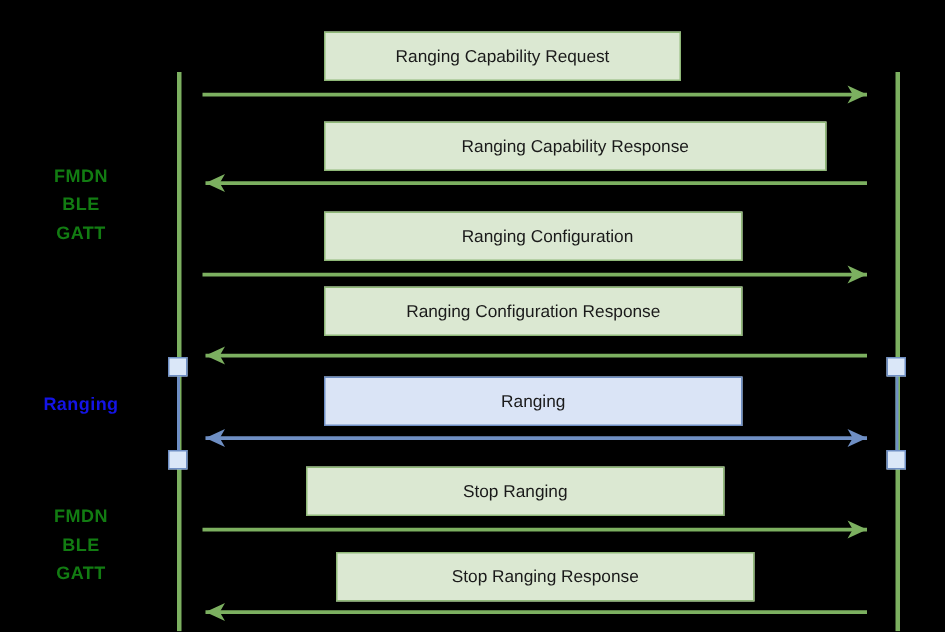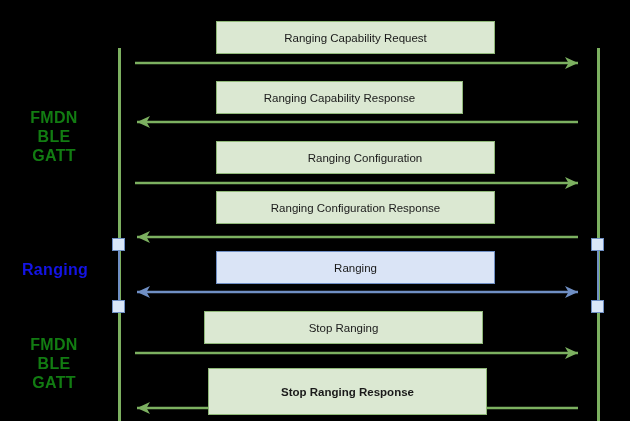--- a/index.html
+++ b/index.html
@@ -18,21 +18,21 @@
   
   .lifeline {
     position: absolute;
     width: 3px;
     background: #7cb060;
   }
   
   .side-label {
     position: absolute;
     text-align: center;
-    font-size: 16px;
+    font-size: 12px;
     font-weight: bold;
     line-height: 19px;
     letter-spacing: 0.3px;
     white-space: pre-line;
   }
   .side-label.green { color: #127c12; }
   .side-label.blue  { color: #1414e6; }
 
   
   .msg-box {
@@ -98,39 +98,39 @@
       <line x1="137" x2="578" y1="292" y2="292" stroke="#6f8fc4" stroke-width="2.5"></line>
       <polygon points="578,292 565,286 568.5,292 565,298" fill="#6f8fc4"></polygon>
       <polygon points="137,292 150,286 146.5,292 150,298" fill="#6f8fc4"></polygon>
       <line x1="135" x2="578" y1="353" y2="353" stroke="#7cb060" stroke-width="2.5"></line>
       <polygon points="578,353 565,347 568.5,353 565,359" fill="#7cb060"></polygon>
       <line x1="137" x2="578" y1="408" y2="408" stroke="#7cb060" stroke-width="2.5"></line>
       <polygon points="137,408 150,402 146.5,408 150,414" fill="#7cb060"></polygon>
     </svg>
 
   <div id="msg-layer">
-      <div class="msg-box green" style="left: 216px; top: 21px; width: 279px; height: 33px;">
+      <div class="msg-box green" style="left: 216px; top: 21px; width: 238px; height: 33px;">
         <span>Ranging Capability Request</span>
       </div>
-      <div class="msg-box green" style="left: 216px; top: 81px; width: 247px; height: 33px;">
+      <div class="msg-box green" style="left: 216px; top: 81px; width: 335px; height: 33px;">
         <span>Ranging Capability Response</span>
       </div>
       <div class="msg-box green" style="left: 216px; top: 141px; width: 279px; height: 33px; padding-left: 19px;">
         <span>Ranging Configuration</span>
       </div>
       <div class="msg-box green" style="left: 216px; top: 191px; width: 279px; height: 33px;">
         <span>Ranging Configuration Response</span>
       </div>
       <div class="msg-box blue" style="left: 216px; top: 251px; width: 279px; height: 33px;">
         <span>Ranging</span>
       </div>
       <div class="msg-box green" style="left: 204px; top: 311px; width: 279px; height: 33px;">
         <span>Stop Ranging</span>
       </div>
-      <div class="msg-box green" style="left: 208px; top: 368px; width: 279px; height: 47px; font-weight: bold;">
+      <div class="msg-box green" style="left: 224px; top: 368px; width: 279px; height: 33px;">
         <span>Stop Ranging Response</span>
       </div>
     </div>
 
   <div id="activation-layer">
       <div class="act-bar" style="left: 118px; top: 251px; height: 49px;"></div>
       <div class="act-square" style="left: 112px; top: 238px;"></div>
       <div class="act-square" style="left: 112px; top: 300px;"></div>
       <div class="act-bar" style="left: 597px; top: 251px; height: 49px;"></div>
       <div class="act-square" style="left: 591px; top: 238px;"></div>

